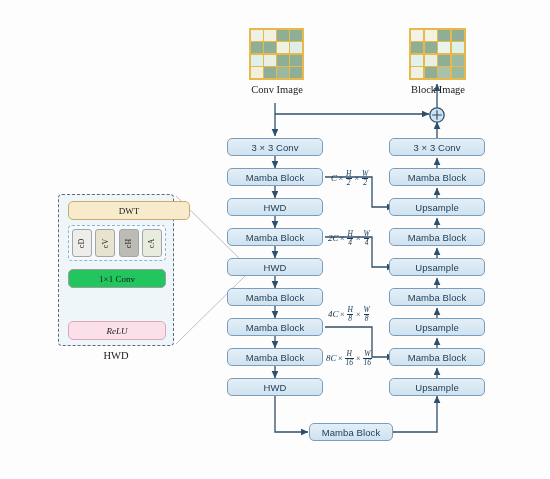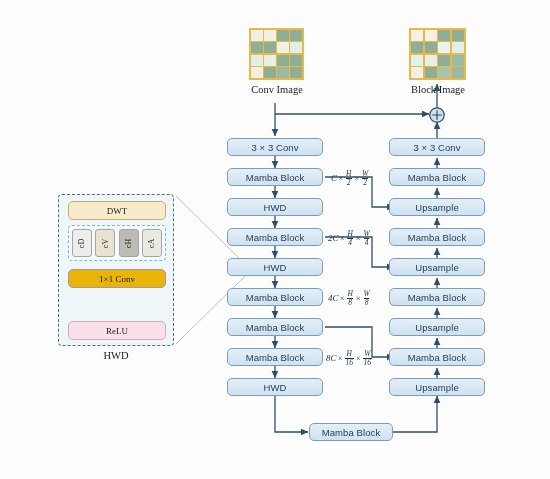--- a/index.html
+++ b/index.html
@@ -109,21 +109,21 @@
     display: flex;
     align-items: center;
     justify-content: center;
     font-size: 9px;
     font-family: "Liberation Serif", serif;
     color: #1a1a1a;
     white-space: nowrap;
   }
   .dblock.dwt     { background: #f7e9c8; border-color: #cbb municipality; }
   .dblock.dwt     { background: #f8ebcb; border-color: #c9ab6d; }
-  .dblock.conv    { background: #eab308; border-color: #9e9e9e; }
+  .dblock.conv    { background: #22c55e; border-color: #9e9e9e; }
   .dblock.bnorm   { background: #fbdcc2; border-color: #d9a173; }
   .dblock.relu    { background: #fbdfe9; border-color: #dca6bd; }
 
   #sub-wrap {
     position: absolute;
     left: 9px; top: 30px;
     width: 98px; height: 36px;
     border: 1.2px dashed #8fb4cc;
     border-radius: 4px;
     box-sizing: border-box;
@@ -308,21 +308,21 @@
         <span class="num">H</span>
         <span class="den">4</span>
       </span>
     <span class="times">×</span>
     <span class="frac">
         <span class="num">W</span>
         <span class="den">4</span>
       </span>
   </div>
 
-  <div class="dim" style="left:328px; top:290px;justify-content:space-between;">
+  <div class="dim" style="left:328px; top:306px;justify-content:space-between;">
     <span>4C</span>
     <span class="times">×</span>
     <span class="frac">
         <span class="num">H</span>
         <span class="den">8</span>
       </span>
     <span class="times">×</span>
     <span class="frac">
         <span class="num">W</span>
         <span class="den">8</span>
@@ -338,38 +338,38 @@
       </span>
     <span class="times">×</span>
     <span class="frac">
         <span class="num">W</span>
         <span class="den">16</span>
       </span>
   </div>
 
   <div id="hwd-panel">
 
-    <div class="dblock dwt" style="left:9px; top:6px; width:98px; height:19px;">DWT</div>
+    <div class="dblock dwt" style="left:9px; top:6px; width:122px; height:19px;">DWT</div>
 
     <div id="sub-wrap">
       <div class="sub cD" style="background: rgb(237, 237, 235);">
           <span>cD</span>
         </div>
       <div class="sub cV" style="background: rgb(232, 227, 207);">
           <span>cV</span>
         </div>
       <div class="sub cH" style="background: rgb(188, 188, 180);">
           <span>cH</span>
         </div>
       <div class="sub cA" style="background: rgb(231, 236, 223);">
           <span>cA</span>
         </div>
     </div>
 
     <div class="dblock conv" style="left:9px; top:74px; width:98px; height:19px;">1×1 Conv</div>
 
 
-    <div class="dblock relu" style="left:9px; top:126px; width:98px; height:19px;">ReLU</div>
+    <div class="dblock relu" style="left:9px; top:126px; width:98px; height:19px;font-style:italic;">ReLU</div>
   </div>
 
   <div id="hwd-caption">HWD</div>
 
 </div>
 
 </body></html>

